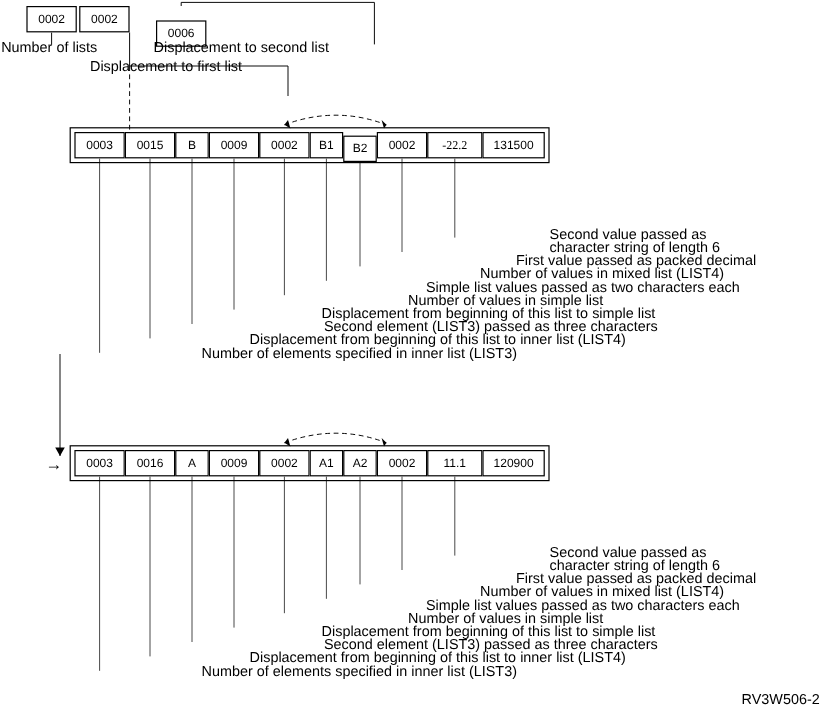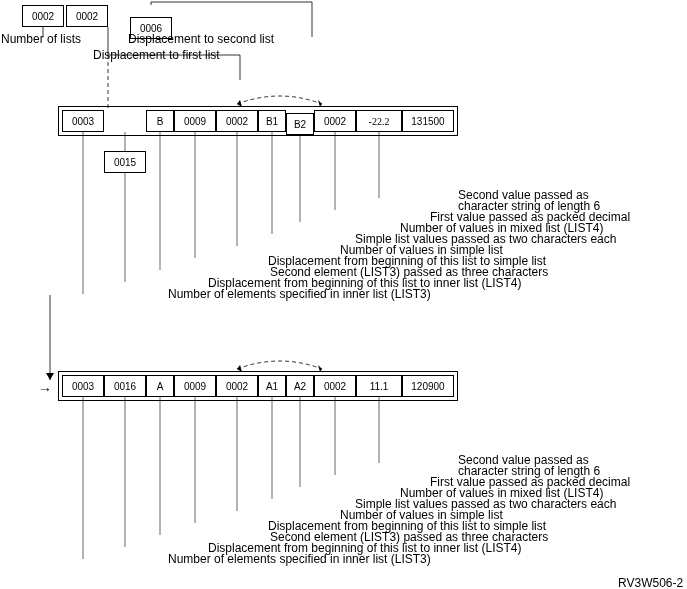--- a/index.html
+++ b/index.html
@@ -99,26 +99,26 @@
     <line x1="335" y1="397" x2="335" y2="475" stroke="#000" stroke-width="0.6"></line>
     <line x1="379" y1="397" x2="379" y2="463" stroke="#000" stroke-width="0.6"></line>
   </svg>
 
   <div class="box" style="left:22px;top:5px;width:42px;height:22px;">0002</div>
   <div class="box" style="left:66px;top:5px;width:42px;height:22px;">0002</div>
   <div class="box" style="left:130px;top:5px;width:42px;height:22px;margin-top:12px;">0006</div>
 
   <div class="label" style="left:1px;top:32px;">Number of lists</div>
   <div class="label" style="left:128px;top:32px;">Displacement to second list</div>
-  <div class="label" style="left:75px;top:48px;margin-left:18px;">Displacement to first list</div>
+  <div class="label" style="left:75px;top:48px;">Displacement to first list</div>
 
   <div style="position:absolute;left:58px;top:106px;width:400px;height:30px;border:1px solid #000;"></div>
 
   <div class="box" style="left:62px;top:110px;width:42px;height:22px;">0003</div>
-  <div class="box" style="left:104px;top:110px;width:42px;height:22px;margin-top:41px;">0015</div>
+  <div class="box" style="left:104px;top:110px;width:42px;height:22px;">0015</div>
   <div class="box" style="left:146px;top:110px;width:28px;height:22px;">B</div>
   <div class="box" style="left:174px;top:110px;width:42px;height:22px;">0009</div>
   <div class="box" style="left:216px;top:110px;width:42px;height:22px;">0002</div>
   <div class="box" style="left:258px;top:110px;width:28px;height:22px;">B1</div>
   <div class="box" style="left:286px;top:113px;width:28px;height:22px;">B2</div>
   <div class="box" style="left:314px;top:110px;width:42px;height:22px;">0002</div>
   <div class="box" style="left:356px;top:110px;width:46px;height:22px;font-family:Liberation Serif, serif;">-22.2</div>
   <div class="box" style="left:402px;top:110px;width:52px;height:22px;">131500</div>
 
   <div class="label" style="left:458px;top:188px;">Second value passed as</div>

